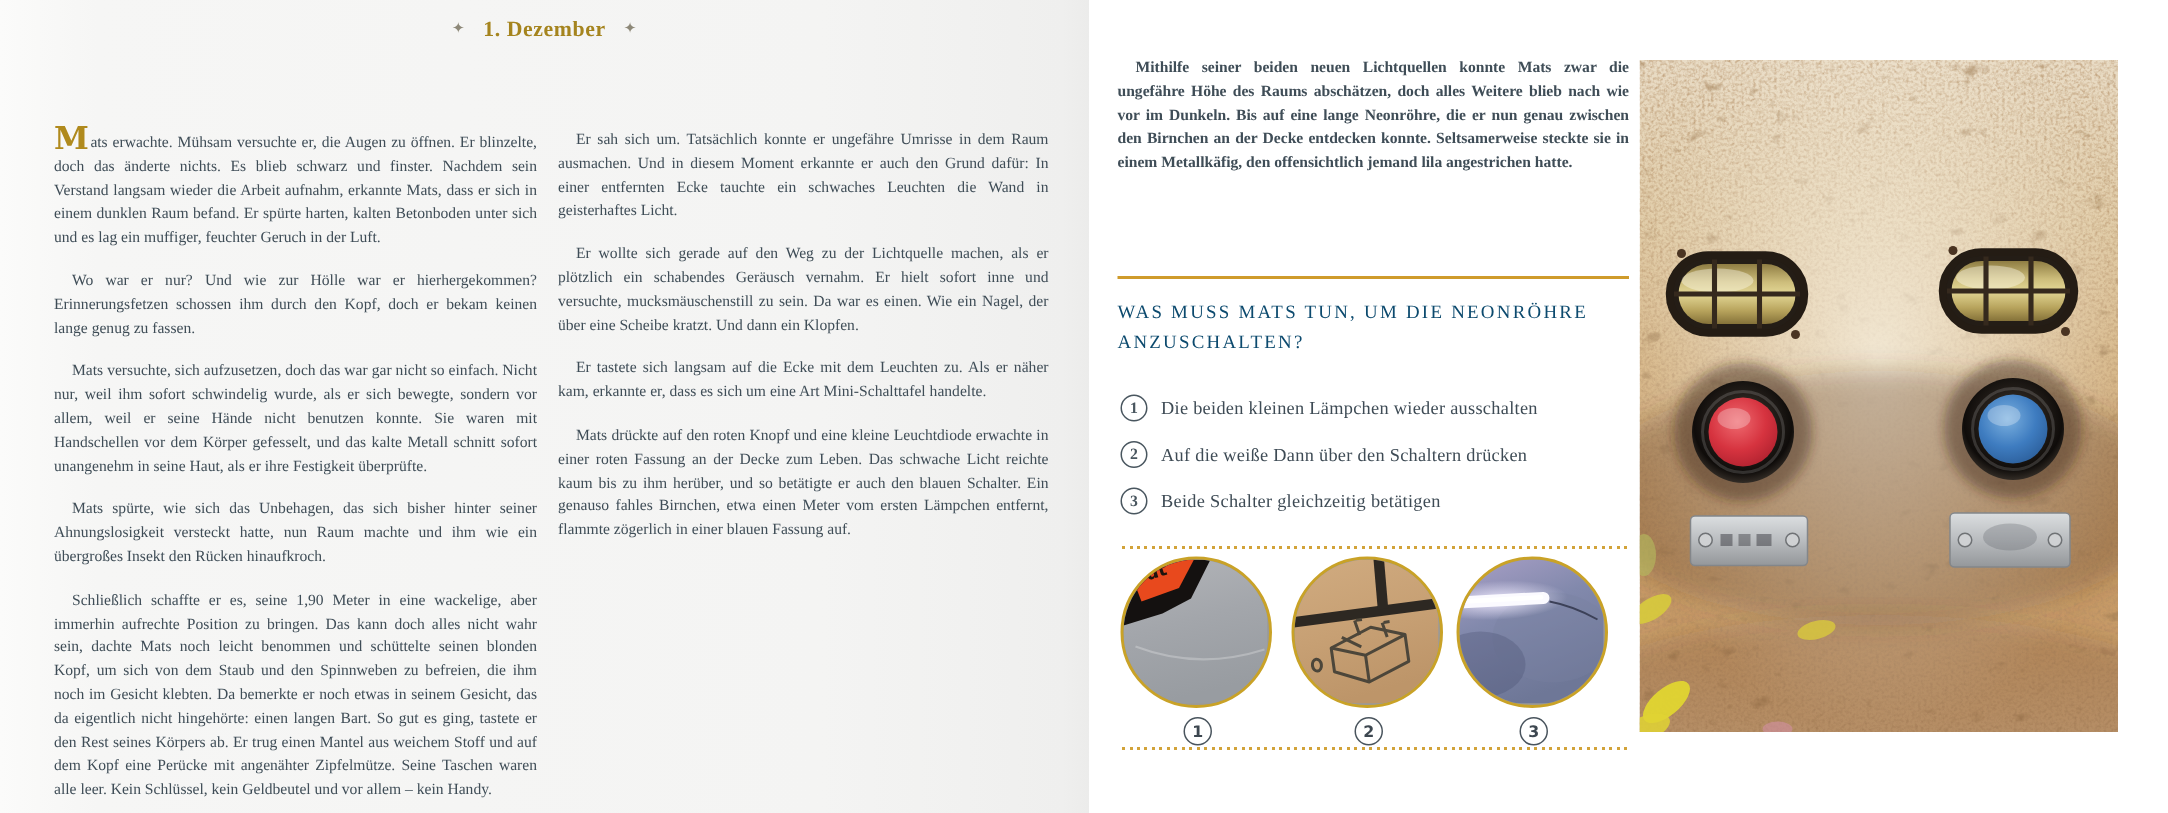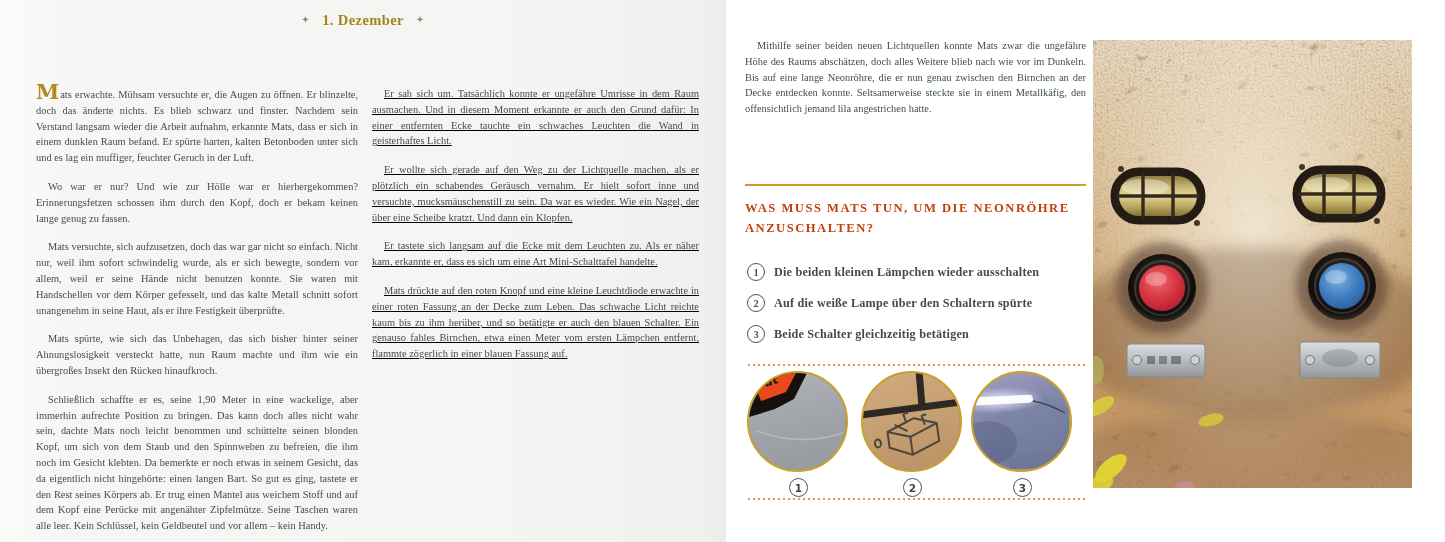--- a/index.html
+++ b/index.html
@@ -8,36 +8,36 @@
   .spread{position:absolute;inset:0;}
   
   .left-page{position:absolute;left:0;top:0;width:805px;height:542px;
     background:linear-gradient(90deg,#fbfbfa 0%,#f6f6f5 8%,#f4f4f3 68%,#efefee 88%,#e2e2e1 97%,#d9d9d8 100%);}
   .right-page{position:absolute;left:726px;top:0;width:719px;height:542px;background:#ffffff;}
   .page-header{position:absolute;left:0;top:12px;width:726px;text-align:center;
     color:#a5841e;font-weight:bold;font-size:14.5px;letter-spacing:.4px;}
   .orn{color:#8d8878;font-size:10px;vertical-align:2px;margin:0 12px;font-weight:normal;}
   .col{position:absolute;top:38px;margin-top:48px;}
   .col1{left:36px;width:322px;}
-  .col2{left:372px;width:327px;text-decoration:underline;}
-  .rp-col{position:absolute;left:745px;top:38px;width:341px;}
+  .col2{left:372px;width:327px;}
+  .rp-col{position:absolute;left:745px;top:38px;width:341px;font-weight:bold;}
   .body-text{font-size:10.4px;line-height:15.8px;color:#3f4d57;text-align:justify;
     margin:0 0 13px;text-indent:12px;}
   .body-text.first{text-indent:0;}
   .dropcap{font-family:"DejaVu Serif",serif;font-size:21px;font-weight:bold;color:#b08a1d;
     line-height:10px;position:relative;top:1px;margin-right:1px;}
   
   .gold-rule{position:absolute;left:745px;top:184px;width:341px;height:2px;background:#cf9b2b;}
-  .question{position:absolute;left:745px;top:198px;width:348px;font-weight:bold;
-    font-size:12.6px;letter-spacing:1.5px;color:#c2410c;line-height:1.6;}
+  .question{position:absolute;left:745px;top:198px;width:348px;font-weight:normal;
+    font-size:12.6px;letter-spacing:1.5px;color:#0c4a6e;line-height:1.6;}
   .options{position:absolute;left:747px;top:263px;width:345px;display:flex;flex-direction:column;gap:13px;}
   .option-row{display:flex;align-items:center;gap:9px;}
   .option-num{flex:0 0 auto;width:16px;height:16px;border:1.5px solid #49565f;border-radius:50%;
     display:flex;align-items:center;justify-content:center;font-size:10.5px;font-weight:bold;color:#49565f;}
-  .option-label{font-size:12.2px;font-weight:bold;color:#3e4b55;letter-spacing:.2px;}
+  .option-label{font-size:12.2px;font-weight:normal;color:#3e4b55;letter-spacing:.2px;}
   .dotted{position:absolute;left:748px;width:338px;height:2px;
     background:repeating-linear-gradient(90deg,#d2a339 0 2px,transparent 2px 5px);}
   .dotted-top{top:364px;}
   .dotted-bottom{top:498px;}
   .answer-circle{position:absolute;top:371px;width:101px;height:101px;border-radius:50%;
     border:2.5px solid #c9a227;overflow:hidden;box-sizing:border-box;background:#999;}
   .answer-circle svg{display:block;width:96px;height:96px;}
   .ac1{left:747px;} .ac2{left:861px;} .ac3{left:971px;}
   .num-badge{position:absolute;top:478px;width:17px;height:17px;border:1.6px solid #49545d;border-radius:50%;
     display:flex;align-items:center;justify-content:center;
@@ -60,21 +60,21 @@
     <div class="col col1">
       <p class="body-text first"><span class="dropcap">M</span><span>ats erwachte. Mühsam versuchte er, die Augen zu öffnen. Er blinzelte, doch das änderte nichts. Es blieb schwarz und finster. Nachdem sein Verstand langsam wieder die Arbeit aufnahm, erkannte Mats, dass er sich in einem dunklen Raum befand. Er spürte harten, kalten Betonboden unter sich und es lag ein muffiger, feuchter Geruch in der Luft.</span></p>
       <p class="body-text">Wo war er nur? Und wie zur Hölle war er hierhergekommen? Erinnerungsfetzen schossen ihm durch den Kopf, doch er bekam keinen lange genug zu fassen.</p>
       <p class="body-text">Mats versuchte, sich aufzusetzen, doch das war gar nicht so einfach. Nicht nur, weil ihm sofort schwindelig wurde, als er sich bewegte, sondern vor allem, weil er seine Hände nicht benutzen konnte. Sie waren mit Handschellen vor dem Körper gefesselt, und das kalte Metall schnitt sofort unangenehm in seine Haut, als er ihre Festigkeit überprüfte.</p>
       <p class="body-text">Mats spürte, wie sich das Unbehagen, das sich bisher hinter seiner Ahnungslosigkeit versteckt hatte, nun Raum machte und ihm wie ein übergroßes Insekt den Rücken hinaufkroch.</p>
       <p class="body-text">Schließlich schaffte er es, seine 1,90 Meter in eine wackelige, aber immerhin aufrechte Position zu bringen. Das kann doch alles nicht wahr sein, dachte Mats noch leicht benommen und schüttelte seinen blonden Kopf, um sich von dem Staub und den Spinnweben zu befreien, die ihm noch im Gesicht klebten. Da bemerkte er noch etwas in seinem Gesicht, das da eigentlich nicht hingehörte: einen langen Bart. So gut es ging, tastete er den Rest seines Körpers ab. Er trug einen Mantel aus weichem Stoff und auf dem Kopf eine Perücke mit angenähter Zipfelmütze. Seine Taschen waren alle leer. Kein Schlüssel, kein Geldbeutel und vor allem – kein Handy.</p>
     </div>
 
     <div class="col col2">
       <p class="body-text">Er sah sich um. Tatsächlich konnte er ungefähre Umrisse in dem Raum ausmachen. Und in diesem Moment erkannte er auch den Grund dafür: In einer entfernten Ecke tauchte ein schwaches Leuchten die Wand in geisterhaftes Licht.</p>
-      <p class="body-text">Er wollte sich gerade auf den Weg zu der Lichtquelle machen, als er plötzlich ein schabendes Geräusch vernahm. Er hielt sofort inne und versuchte, mucksmäuschenstill zu sein. Da war es wieder. Wie ein Nagel, der über eine Scheibe kratzt. Und dann ein Klopfen.</p>
+      <p class="body-text">Er wollte sich gerade auf den Weg zu der Lichtquelle machen, als er plötzlich ein schabendes Geräusch vernahm. Er hielt sofort inne und versuchte, mucksmäuschenstill zu sein. Da war es einen. Wie ein Nagel, der über eine Scheibe kratzt. Und dann ein Klopfen.</p>
       <p class="body-text">Er tastete sich langsam auf die Ecke mit dem Leuchten zu. Als er näher kam, erkannte er, dass es sich um eine Art Mini-Schalttafel handelte.</p>
       <p class="body-text">Mats drückte auf den roten Knopf und eine kleine Leuchtdiode erwachte in einer roten Fassung an der Decke zum Leben. Das schwache Licht reichte kaum bis zu ihm herüber, und so betätigte er auch den blauen Schalter. Ein genauso fahles Birnchen, etwa einen Meter vom ersten Lämpchen entfernt, flammte zögerlich in einer blauen Fassung auf.</p>
     </div>
   </div>
 
   <div class="right-page"></div>
 
   <div class="rp-col">
     <p class="body-text">Mithilfe seiner beiden neuen Lichtquellen konnte Mats zwar die ungefähre Höhe des Raums abschätzen, doch alles Weitere blieb nach wie vor im Dunkeln. Bis auf eine lange Neonröhre, die er nun genau zwischen den Birnchen an der Decke entdecken konnte. Seltsamerweise steckte sie in einem Metallkäfig, den offensichtlich jemand lila angestrichen hatte.</p>
   </div>
@@ -83,21 +83,21 @@
 
   <div class="question">WAS MUSS MATS TUN, UM DIE NEONRÖHRE ANZUSCHALTEN?</div>
 
   <div class="options">
     <div class="option-row">
       <span class="option-num">1</span>
       <span class="option-label">Die beiden kleinen Lämpchen wieder ausschalten</span>
     </div>
     <div class="option-row">
       <span class="option-num">2</span>
-      <span class="option-label">Auf die weiße Lampe über den Schaltern spürte</span>
+      <span class="option-label">Auf die weiße Dann über den Schaltern drücken</span>
     </div>
     <div class="option-row">
       <span class="option-num">3</span>
       <span class="option-label">Beide Schalter gleichzeitig betätigen</span>
     </div>
   </div>
 
   <div class="dotted dotted-top"></div>
 
   <div class="answer-circle ac1">

